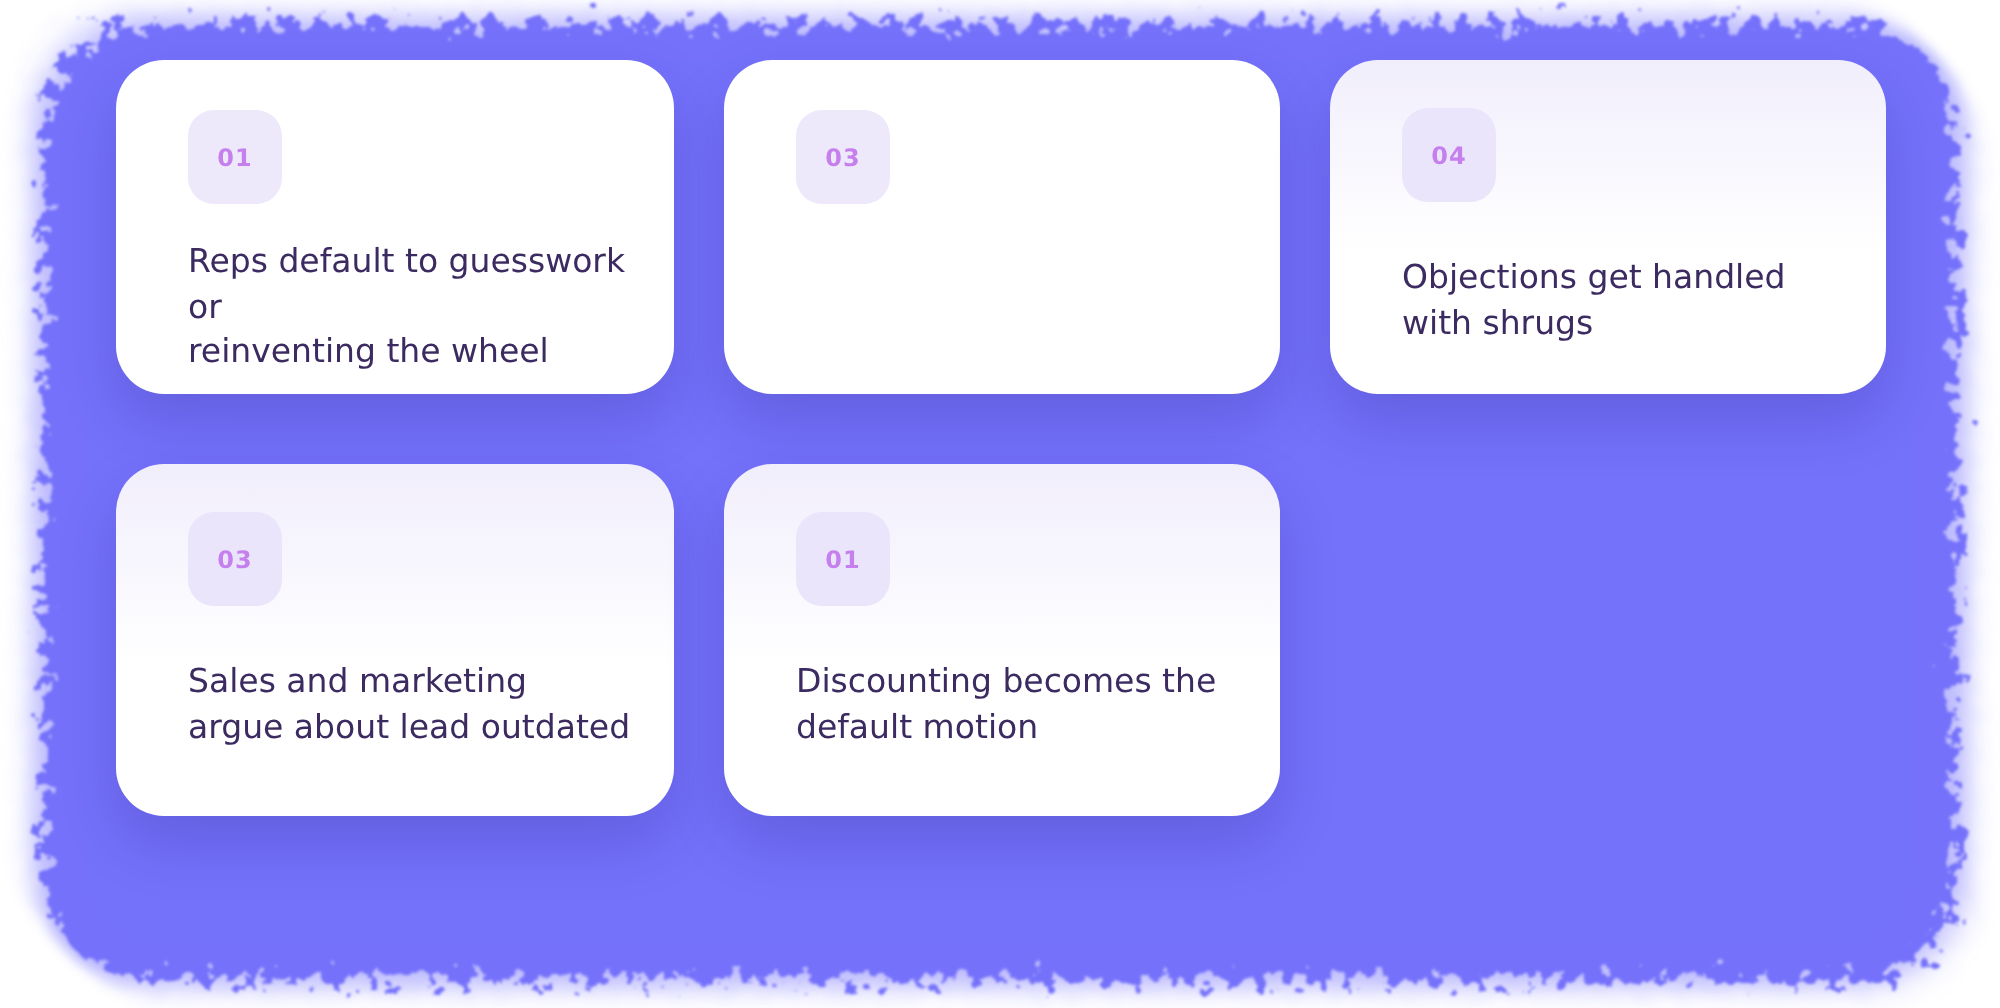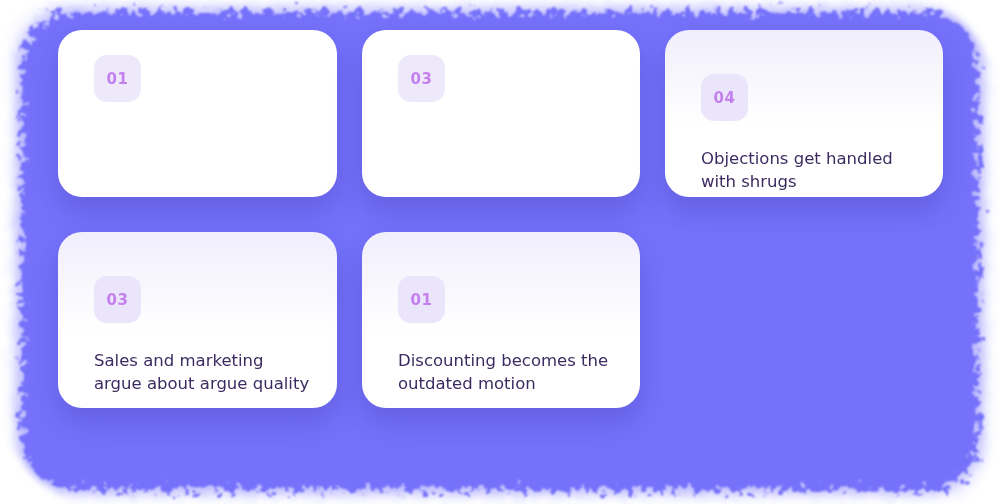--- a/index.html
+++ b/index.html
@@ -37,24 +37,24 @@
 
   .badge {
     width: 47px; height: 47px;
     margin: 25px 0 0 36px;
     border-radius: 13px;
     background: #ede9fb;
     display: flex;
     align-items: center;
     justify-content: center;
   }
-  .card.row2 .badge { margin-top: 44px; background: #eae5fa; }
+  .card.row2 .badge { margin-top: 24px; background: #eae5fa; }
 
   .badge-num {
-    font-size: 15px;
+    font-size: 12px;
     font-weight: 700;
     letter-spacing: 0.5px;
     color: #c580ee;
   }
 
   .card-text {
     margin: 18px 16px 0 36px;
     font-size: 16.5px;
     line-height: 22.5px;
     font-weight: 500;
@@ -85,20 +85,22 @@
     <rect x="22" y="12" width="956" height="478" rx="52" fill="#7471FB" filter="url(#sprayEdge)"></rect>
     <rect x="44" y="30" width="912" height="442" rx="40" fill="#7471FB"></rect>
   </svg>
 
   <div class="cards-grid">
 
     <div class="card">
       <div class="badge">
         <span class="badge-num">01</span>
       </div>
+      <div class="card-text">Reps default to guesswork or
+reinventing the wheel</div>
     </div>
 
 
     <div class="card">
       <div class="badge">
         <span class="badge-num">03</span>
       </div>
     </div>
 
     <div class="card row2">
@@ -107,25 +109,25 @@
       </div>
       <div class="card-text">Objections get handled
 with shrugs</div>
     </div>
 
     <div class="card row2">
       <div class="badge">
         <span class="badge-num">03</span>
       </div>
       <div class="card-text">Sales and marketing
-argue about argue quality</div>
+argue about lead outdated</div>
     </div>
 
     <div class="card row2">
       <div class="badge">
         <span class="badge-num">01</span>
       </div>
       <div class="card-text">Discounting becomes the
-outdated motion</div>
+default motion</div>
     </div>
 
   </div>
 </div>
 
 </body></html>

